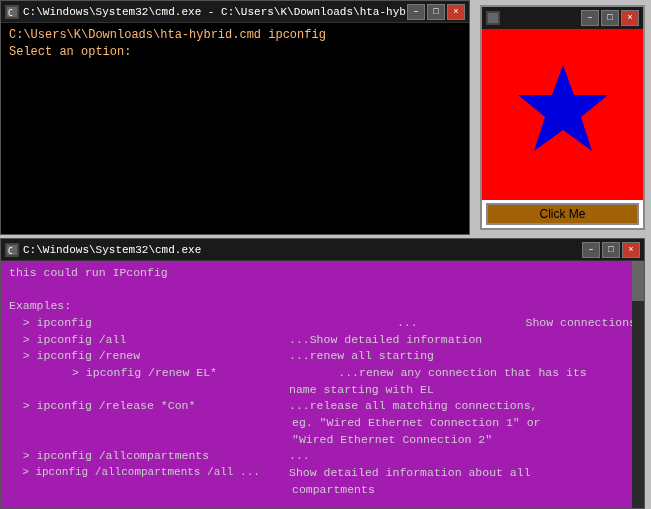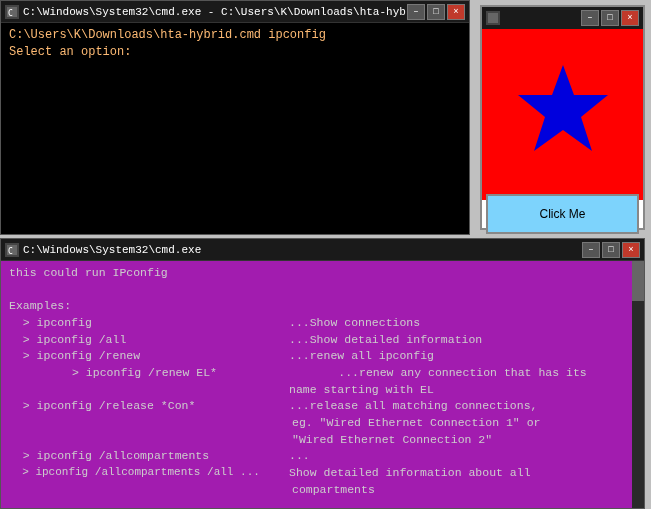--- a/index.html
+++ b/index.html
@@ -110,22 +110,22 @@
     .red-popup-footer {
       height: 28px;
       background: #fff;
       display: flex;
       align-items: center;
       padding: 2px 4px;
     }
 
     .click-me-btn {
       width: 100%;
-      height: 40px;
-      background: #7dd3fc;
+      height: 22px;
+      background: #a16207;
       border: 2px solid #888;
       font-size: 12px;
       font-family: Arial, sans-serif;
       cursor: pointer;
       line-height: 18px;
     }
 
     
     .cmd-window-bottom {
       position: absolute;
@@ -235,34 +235,34 @@
     <div class="titlebar-buttons">
       <div class="titlebar-btn">–</div>
       <div class="titlebar-btn">□</div>
       <div class="titlebar-btn close">×</div>
     </div>
   </div>
   <div class="cmd-content-2">
     <div>this could run IPconfig</div>
     <div>&nbsp;</div>
     <div>Examples:</div>
-    <div style="display:flex;">
+    <div style="display:flex;justify-content:space-between;">
       <span style="width:280px; white-space:pre;">  &gt; ipconfig</span>
       <span>... </span>
       <span>Show connections</span>
     </div>
     <div style="display:flex;">
       <span style="width:280px; white-space:pre;">  &gt; ipconfig /all</span>
       <span>... </span>
       <span>Show detailed information</span>
     </div>
     <div style="display:flex;">
       <span style="width:280px; white-space:pre;">  &gt; ipconfig /renew</span>
       <span>... </span>
-      <span>renew all ipconfig</span>
+      <span>renew all starting</span>
     </div>
     <div style="display:flex;justify-content:center;">
       <span style="width:280px; white-space:pre;">  &gt; ipconfig /renew EL*</span>
       <span>... </span>
       <span>renew any connection that has its</span>
     </div>
     <div style="display:flex;">
       <span style="width:280px; white-space:pre;">    </span>
       <span>    name starting with EL</span>
     </div>

